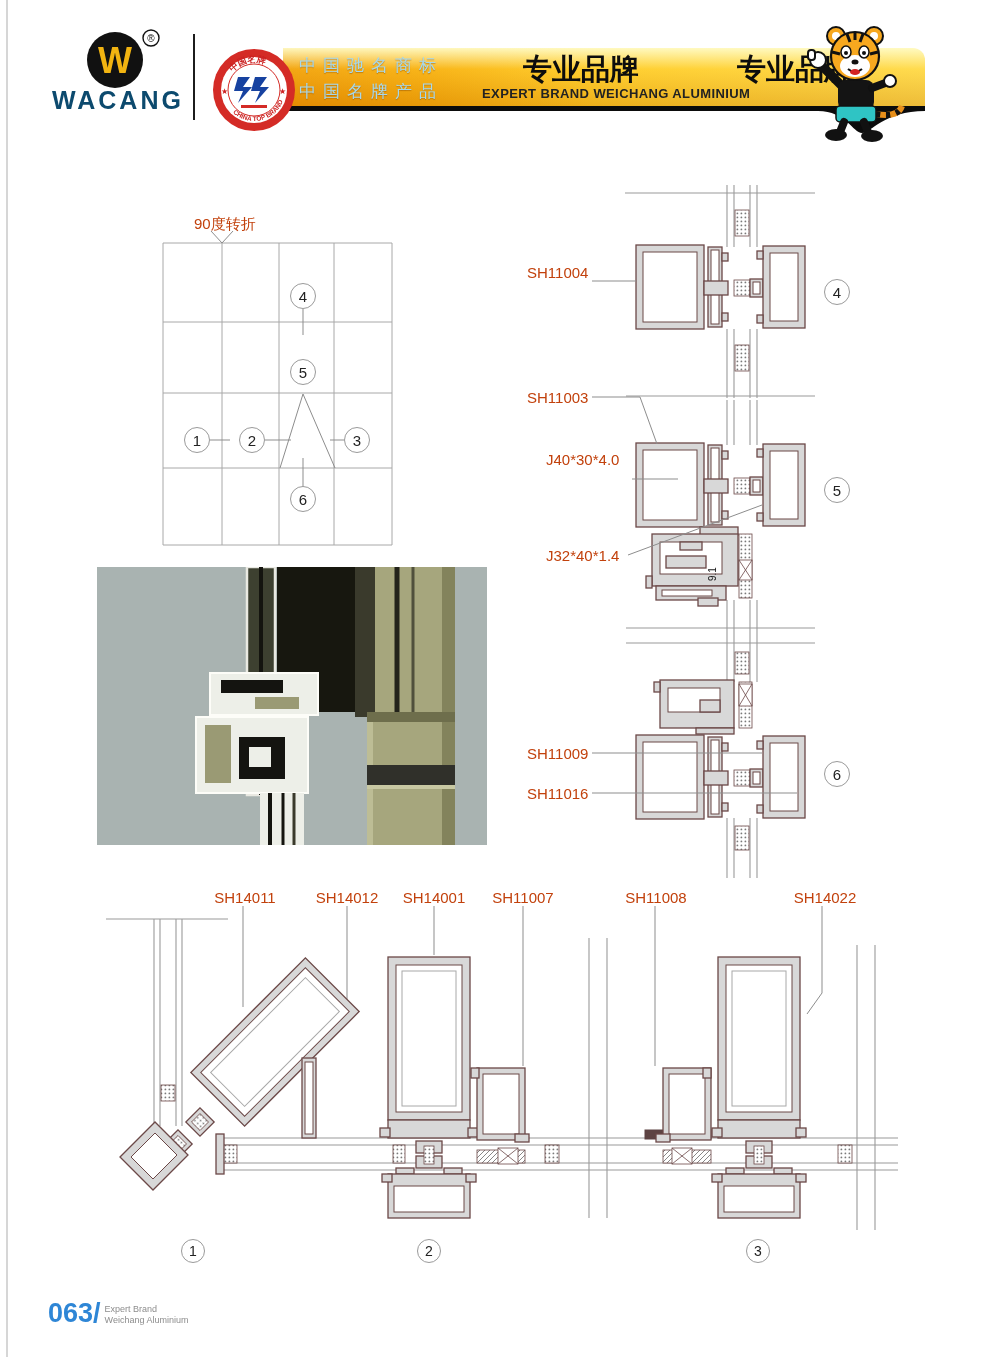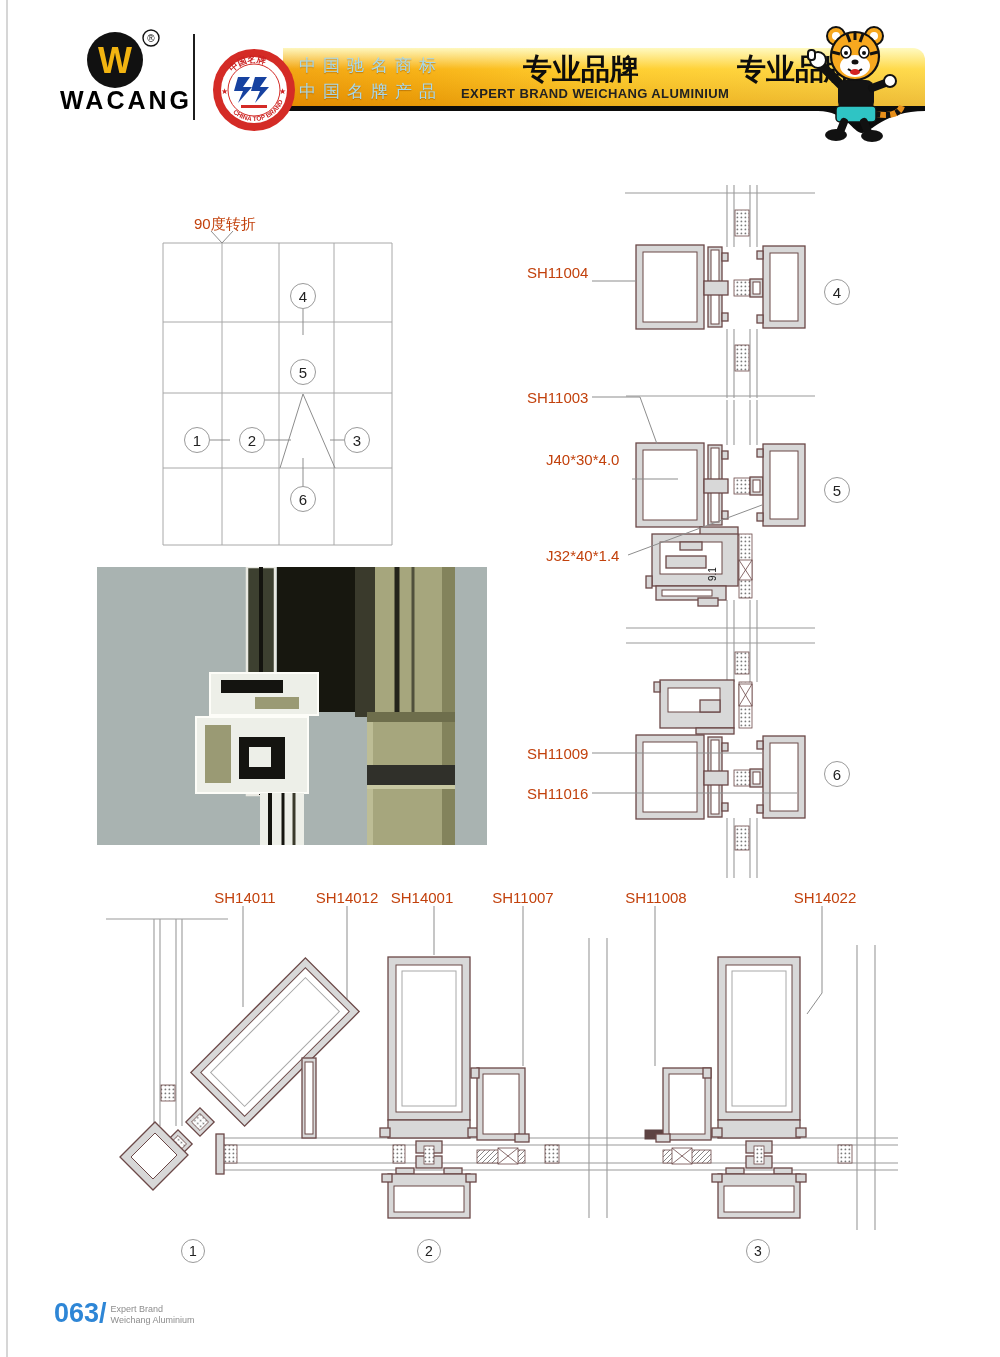--- a/index.html
+++ b/index.html
@@ -3,31 +3,31 @@
 <meta charset="utf-8">
 <style>
   html,body{margin:0;padding:0;background:#fff;}
   .page{position:relative;width:1000px;height:1357px;background:#fff;overflow:hidden;
         font-family:"Liberation Sans","DejaVu Sans",sans-serif;color:#111;}
   .abs{position:absolute;}
   .page-edge{position:absolute;left:6px;top:0;width:2px;height:1357px;background:#d6d6d6;}
 
   
   .brand-text{position:absolute;left:52px;top:86px;width:140px;font-size:25px;font-weight:bold;
-              letter-spacing:3px;color:#000000;text-align:right;}
+              letter-spacing:3px;color:#0c4a6e;}
   .divider{position:absolute;left:193px;top:34px;width:2px;height:86px;background:#1c1c1c;}
   .banner{position:absolute;left:283px;top:48px;width:642px;height:62px;border-radius:0 12px 4px 0;
           background-image:linear-gradient(180deg,rgba(255,252,200,.95) 0%,rgba(255,225,80,.25) 34%,rgba(190,110,0,.30) 100%),
                            linear-gradient(90deg,#ef9300 0%,#f6a607 22%,#ffc824 48%,#ffd94e 100%);}
   .banner-underline{position:absolute;left:283px;top:106px;width:537px;height:5px;background:#0b0b0b;}
   .claims{position:absolute;left:299px;top:53px;width:180px;line-height:26px;font-size:17px;font-weight:normal;
           letter-spacing:7px;color:#a6d8ec;text-shadow:0 1px 1px rgba(120,60,0,.4);white-space:nowrap;}
   .slogan{position:absolute;left:487px;top:50px;width:330px;font-size:29px;font-weight:bold;color:#0d0d0d;
           display:flex;justify-content:space-between;white-space:nowrap;margin-left:36px;}
-  .slogan-en{position:absolute;left:461px;top:86px;font-size:13px;font-weight:bold;color:#222;letter-spacing:.4px;white-space:nowrap;}
+  .slogan-en{position:absolute;left:482px;top:86px;font-size:13px;font-weight:bold;color:#222;letter-spacing:.4px;white-space:nowrap;}
 
   
   .plabel{position:absolute;font-size:15px;color:#c2410c;white-space:nowrap;}
   .plabel.ctr{transform:translateX(-50%);}
   .callout{position:absolute;width:26px;height:26px;border:1px solid #9a9a9a;border-radius:50%;background:#fff;
            display:flex;align-items:center;justify-content:center;font-size:15px;color:#222;box-sizing:border-box;}
   .callout.sm{width:24px;height:24px;font-size:14px;}
   .title{position:absolute;left:48px;top:155px;font-size:17px;font-weight:bold;color:#000;letter-spacing:1px;}
 
   
@@ -36,21 +36,21 @@
   .ht{fill:url(#dots);stroke:#6b4847;stroke-width:.8;}
   .dg{fill:url(#diag);stroke:#6b4847;stroke-width:.8;}
   .xb{fill:#fff;stroke:#6b4847;stroke-width:.8;}
   .gl{stroke:#9a9a9a;stroke-width:1.1;fill:none;}
   .gd{stroke:#a8a8a8;stroke-width:1;fill:none;}
   .ld{stroke:#8d8d8d;stroke-width:1;fill:none;}
   .dk{fill:#5d4342;stroke:#5d4342;}
   .svgtxt{font-family:"Liberation Sans",sans-serif;fill:#161616;}
 
   
-  .footer{position:absolute;left:48px;top:1300px;display:flex;align-items:flex-end;margin-left:6px;}
+  .footer{position:absolute;left:48px;top:1300px;display:flex;align-items:flex-end;}
   .page-no{font-size:27px;font-weight:bold;color:#2e86d6;line-height:26px;}
   .footer-small{margin-left:4px;font-size:9px;color:#8d8d8d;line-height:11px;padding-top:3px;}
 </style>
 </head>
 <body>
 
 <div class="page">
   <div class="page-edge"></div>
 
   <svg width="0" height="0" style="position:absolute">
@@ -424,21 +424,21 @@
       <rect class="al" x="774" y="1168" width="18" height="6"></rect>
       <rect class="al" x="718" y="1174" width="82" height="44"></rect>
       <rect class="wh" x="724" y="1186" width="70" height="26"></rect>
       <rect class="al" x="712" y="1174" width="10" height="8"></rect>
       <rect class="al" x="796" y="1174" width="10" height="8"></rect>
     </g>
   </svg>
 
   <div class="plabel ctr" style="left:245px;top:889px">SH14011</div>
   <div class="plabel ctr" style="left:347px;top:889px">SH14012</div>
-  <div class="plabel ctr" style="left:422px;top:889px">SH14001</div>
+  <div class="plabel ctr" style="left:434px;top:889px">SH14001</div>
   <div class="plabel ctr" style="left:523px;top:889px">SH11007</div>
   <div class="plabel ctr" style="left:656px;top:889px">SH11008</div>
   <div class="plabel ctr" style="left:825px;top:889px">SH14022</div>
 
   <div class="callout sm" style="left:181px;top:1239px">1</div>
   <div class="callout sm" style="left:417px;top:1239px">2</div>
   <div class="callout sm" style="left:746px;top:1239px">3</div>
 
   <div class="footer">
     <span class="page-no">063/</span>

